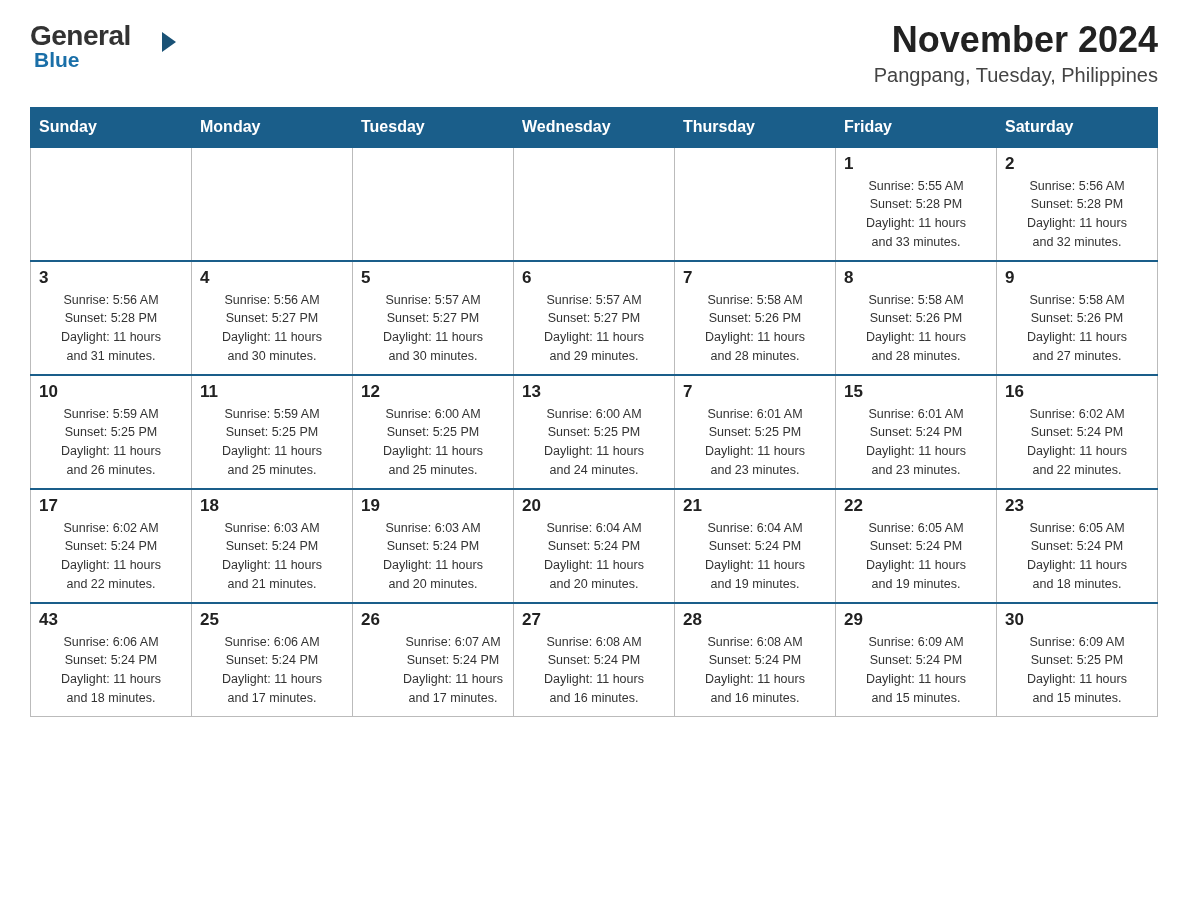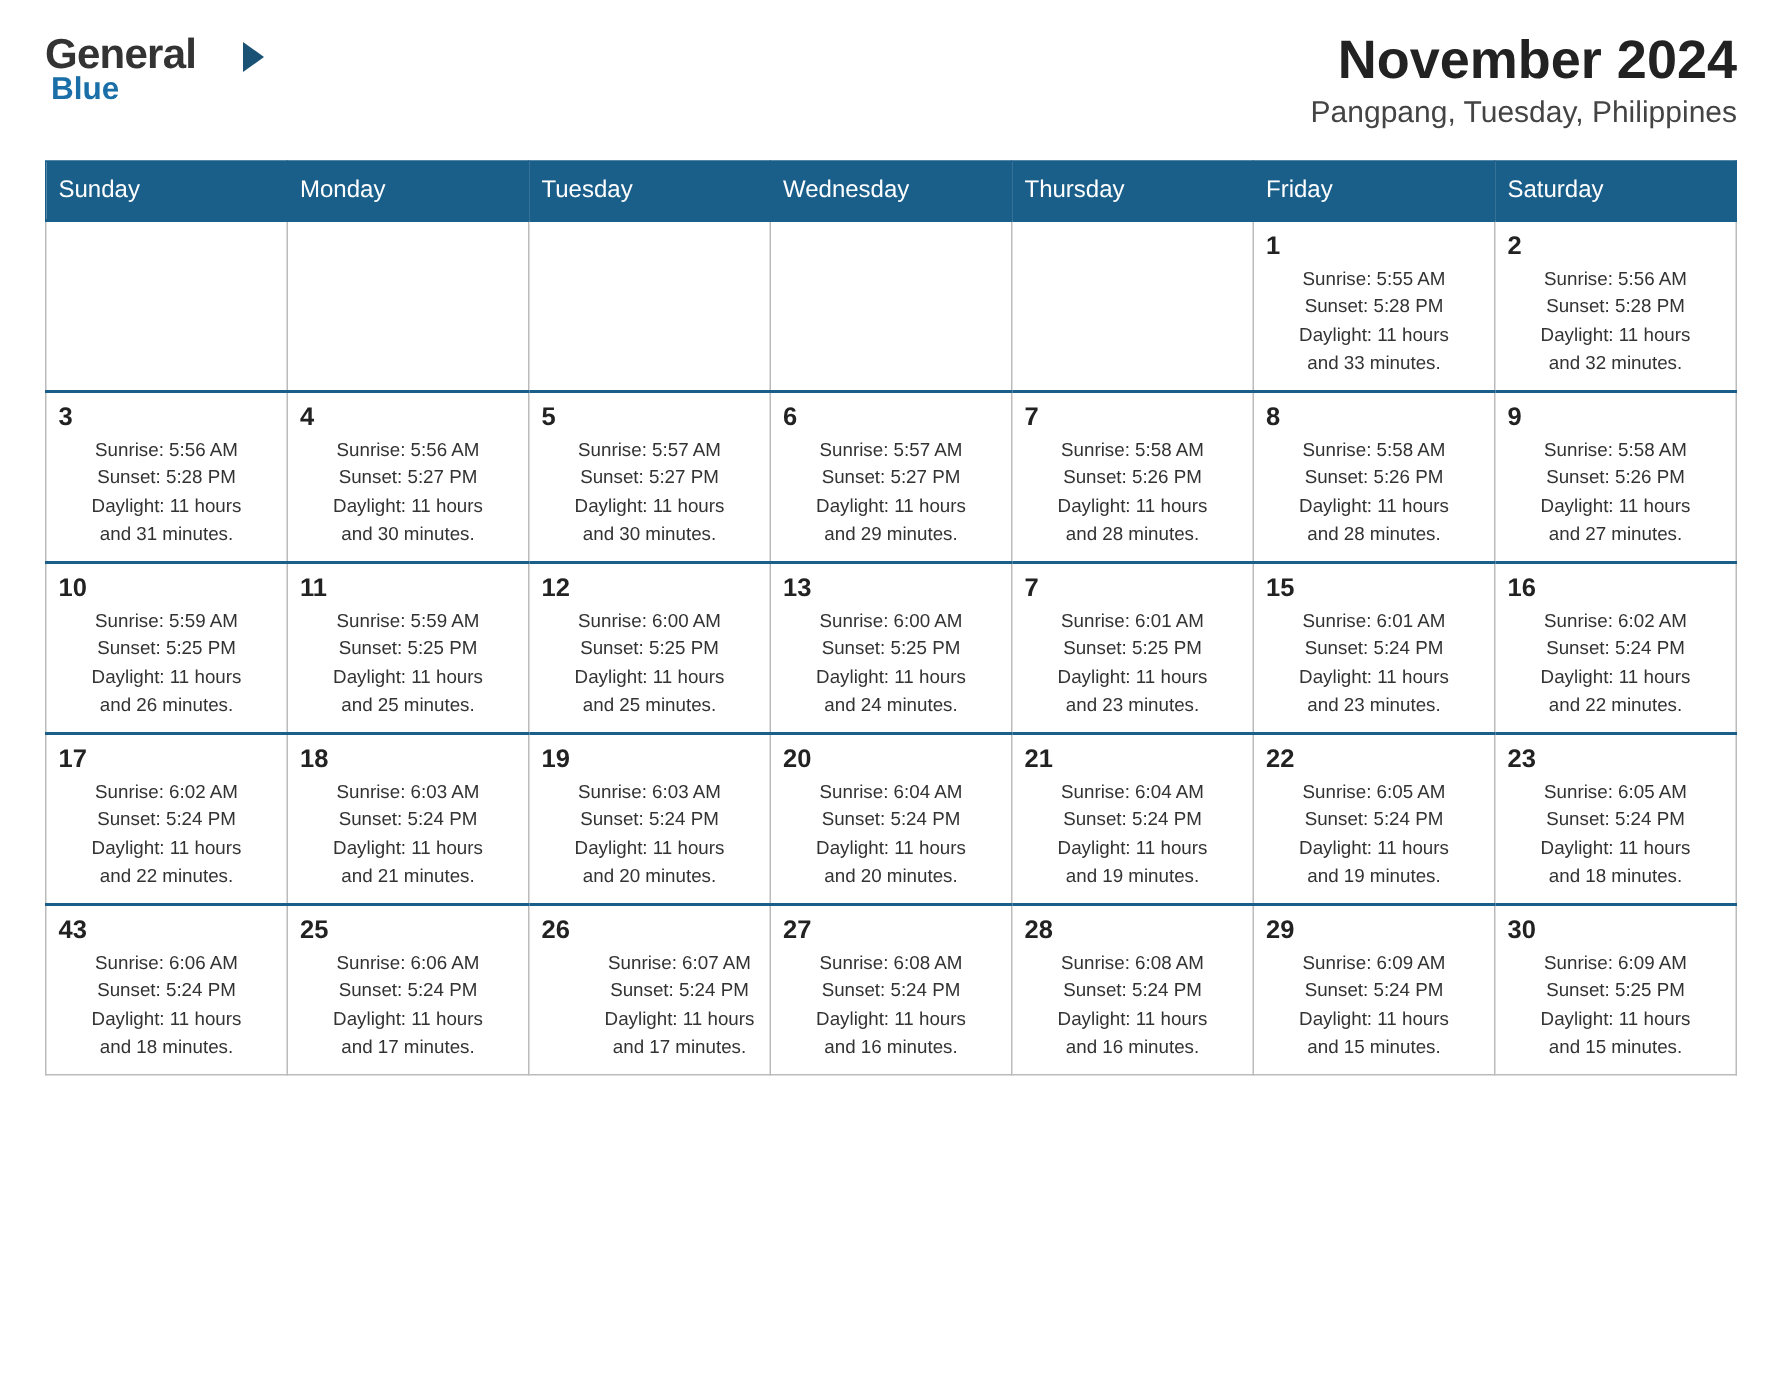--- a/index.html
+++ b/index.html
@@ -15,21 +15,21 @@
       align-items: flex-start;
       margin-bottom: 20px;
     }
     .logo {
       display: flex;
       flex-direction: column;
       align-items: flex-start;
     }
     .logo-top {
       display: flex;
-      align-items: center;
+      align-items: flex-end;
       gap: 28px;
     }
     .logo-general {
       font-size: 28px;
       font-weight: bold;
       color: #333;
       letter-spacing: -0.5px;
     }
     .logo-triangle {
       width: 0;
@@ -64,21 +64,21 @@
     .calendar {
       width: 100%;
       border-collapse: collapse;
       border: 1px solid #aaa;
     }
     .calendar th {
       background: #1a5e8a;
       color: #fff;
       padding: 10px 8px;
       font-size: 16px;
-      font-weight: normal;
+      font-weight: bold;
       text-align: left;
       border: 1px solid #1a5e8a;
     }
     .calendar td {
       vertical-align: top;
       padding: 6px 8px 8px 8px;
       border: 1px solid #bbb;
       width: 14.28%;
       min-height: 110px;
       font-size: 13px;

